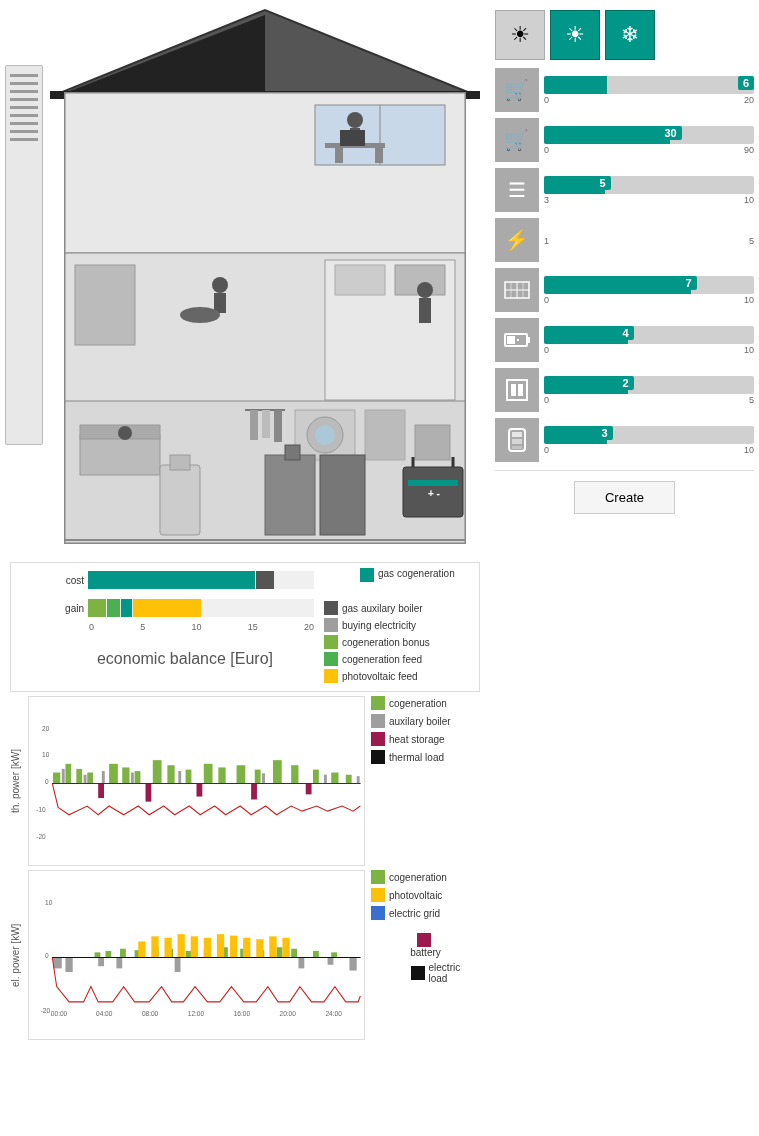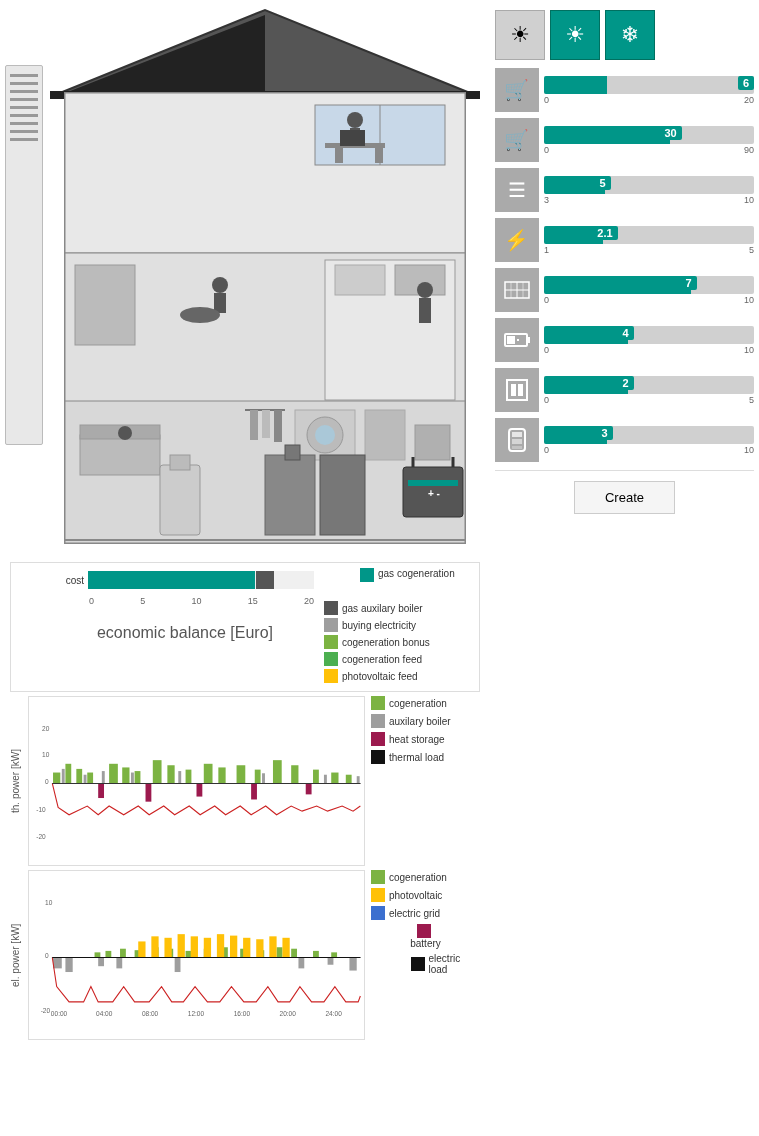--- a/index.html
+++ b/index.html
@@ -119,20 +119,31 @@
           <div style="display:flex; align-items:center; height:24px; margin-bottom:4px;">
             <div style="width:28px; text-align:right; font-size:10px; margin-right:4px;">cost</div>
             <div style="flex:1; height:18px; background:#f0f0f0; position:relative;">
               <div style="display:flex; height:18px; width:90%;">
                 <div style="width:82%; background:#009688; height:18px;"></div>
                 <div style="width:9%; background:#555; height:18px; margin-left:1px;"></div>
               </div>
             </div>
           </div>
 
+          <div style="display:flex; align-items:center; height:24px;">
+            <div style="width:28px; text-align:right; font-size:10px; margin-right:4px;">gain</div>
+            <div style="flex:1; height:18px; background:#f0f0f0; position:relative;">
+              <div style="display:flex; height:18px; width:60%;">
+                <div style="width:13%; background:#7cb342; height:18px;"></div>
+                <div style="width:10%; background:#4caf50; height:18px; margin-left:1px;"></div>
+                <div style="width:8%; background:#009688; height:18px; margin-left:1px;"></div>
+                <div style="width:50%; background:#ffc107; height:18px; margin-left:1px;"></div>
+              </div>
+            </div>
+          </div>
 
           <div style="display:flex; margin-top:2px; padding-left:33px;">
             <div style="flex:1; display:flex; justify-content:space-between; font-size:9px; color:#666;">
               <span>0</span>
               <span>5</span>
               <span>10</span>
               <span>15</span>
               <span>20</span>
             </div>
           </div>
@@ -305,21 +316,21 @@
       </div>
       <div style="width:115px; padding-left:6px; font-size:10px;">
         <div style="display:flex; align-items:center; margin-bottom:4px;">
           <div style="width:14px; height:14px; background:#7cb342; margin-right:4px;"></div>
           <span>cogeneration</span>
         </div>
         <div style="display:flex; align-items:center; margin-bottom:4px;">
           <div style="width:14px; height:14px; background:#ffc107; margin-right:4px;"></div>
           <span>photovoltaic</span>
         </div>
-        <div style="display:flex; align-items:center; margin-bottom:4px;">
+        <div style="display:flex; align-items:center; margin-bottom:13px;">
           <div style="width:14px; height:14px; background:#3b6fcf; margin-right:4px;"></div>
           <span>electric grid</span>
         </div>
         <div style="display:flex; align-items:center; margin-bottom:4px;flex-direction:column;">
           <div style="width:14px; height:14px; background:#9c1a4e; margin-right:4px;"></div>
           <span>battery</span>
         </div>
         <div style="display:flex; align-items:center; margin-bottom:4px;padding-left:40px;">
           <div style="width:14px; height:14px; background:#111; margin-right:4px;"></div>
           <span>electric load</span>
@@ -375,24 +386,20 @@
         <div style="display:flex; justify-content:space-between; font-size:9px; color:#666; margin-top:1px;">
           <span>3</span>
           <span>10</span>
         </div>
       </div>
     </div>
 
     <div style="display:flex; align-items:center; margin-bottom:6px;">
       <div style="width:44px; height:44px; background:#aaa; display:flex; align-items:center; justify-content:center; font-size:20px; color:white; flex-shrink:0; margin-right:5px;">⚡</div>
       <div style="flex:1;">
-        <div style="position:relative; height:18px; background:#d0d0d0; border-radius:2px;">
-          <div style="position:absolute; width:28%; height:100%; background:#009688; border-radius:2px 0 0 2px;"></div>
-          <div style="position:absolute; left:23%; top:0; background:#009688; color:white; padding:1px 5px; font-size:11px; font-weight:bold; border-radius:2px;">2.1</div>
-        </div>
         <div style="display:flex; justify-content:space-between; font-size:9px; color:#666; margin-top:1px;">
           <span>1</span>
           <span>5</span>
         </div>
       </div>
     </div>
 
     <div style="display:flex; align-items:center; margin-bottom:6px;">
       <div style="width:44px; height:44px; background:#aaa; display:flex; align-items:center; justify-content:center; font-size:18px; color:white; flex-shrink:0; margin-right:5px;">
         <svg width="28" height="28" viewBox="0 0 28 28">

